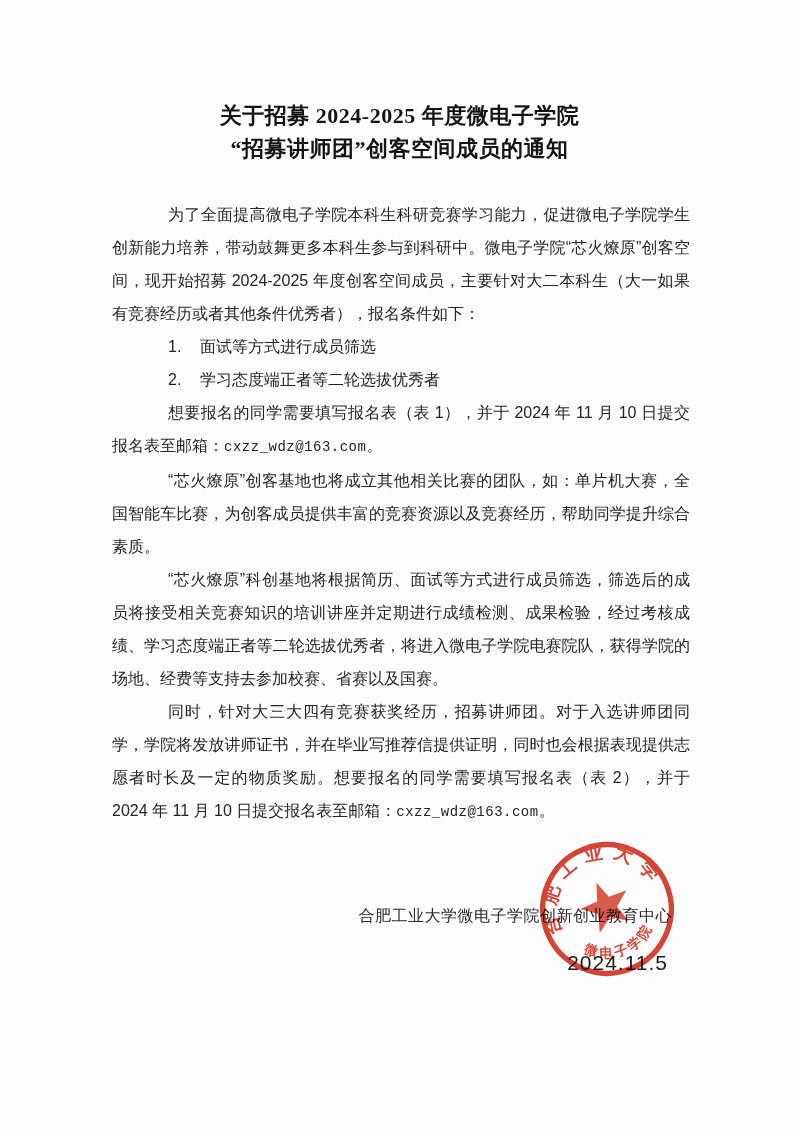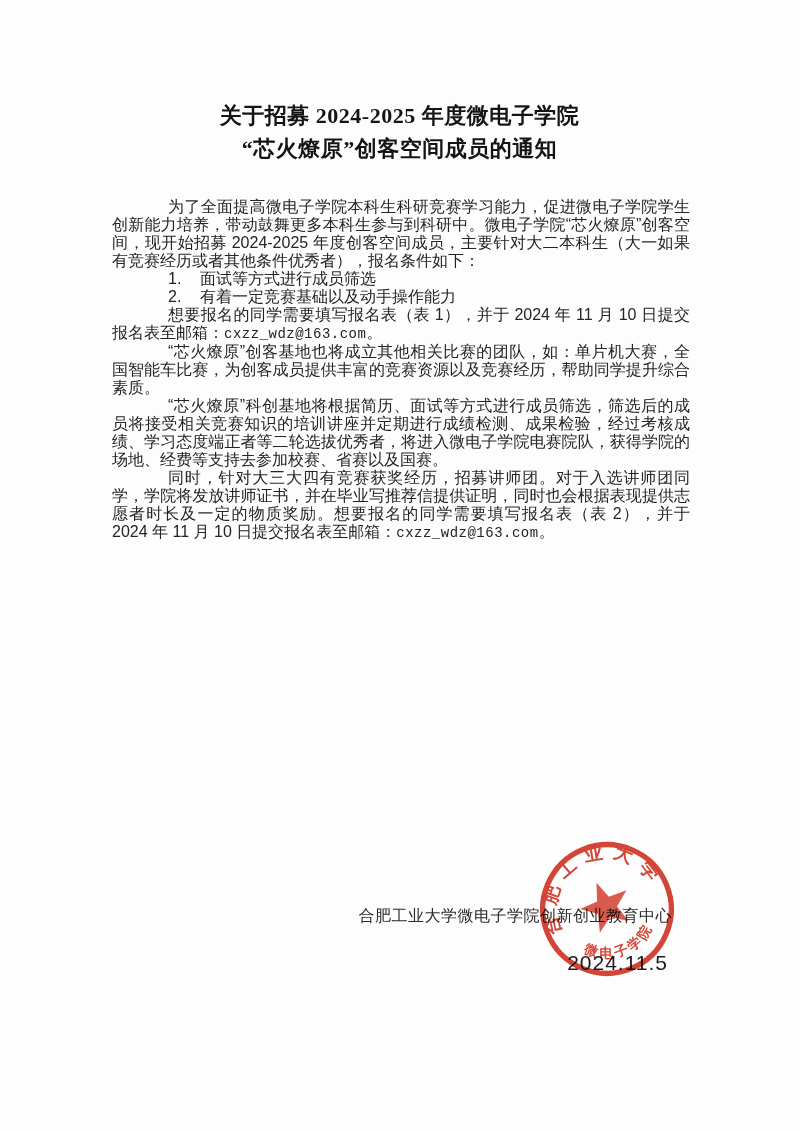--- a/index.html
+++ b/index.html
@@ -25,21 +25,21 @@
     line-height: 33px;
     color: #141414;
     letter-spacing: 0.5px;
   }
   .body-text {
     position: absolute;
     left: 112px;
     top: 198px;
     width: 578px;
     font-size: 16px;
-    line-height: 18px;
+    line-height: 33px;
     text-align: justify;
     color: #242424;
   }
   .para { text-indent: 56px; }
   .list-item {
     display: flex;
     margin-left: 56px;
     text-align: left;
   }
   .list-num {
@@ -92,33 +92,33 @@
     fill: #d23726;
   }
 </style>
 </head>
 <body>
 
 <div class="doc-page">
 
   <div class="notice-title">
     <div>关于招募 2024-2025 年度微电子学院</div>
-    <div>“芯火燎原”创客空间成员的通知</div>
+    <div>“招募讲师团”创客空间成员的通知</div>
   </div>
 
   <div class="body-text">
     <div class="para">为了全面提高微电子学院本科生科研竞赛学习能力，促进微电子学院学生创新能力培养，带动鼓舞更多本科生参与到科研中。微电子学院“芯火燎原”创客空间，现开始招募 2024-2025 年度创客空间成员，主要针对大二本科生（大一如果有竞赛经历或者其他条件优秀者），报名条件如下：</div>
 
     <div class="list-item">
       <span class="list-num">1.</span>
       <span>面试等方式进行成员筛选</span>
     </div>
     <div class="list-item">
       <span class="list-num">2.</span>
-      <span>有着一定竞赛基础以及动手操作能力</span>
+      <span>学习态度端正者等二轮选拔优秀者</span>
     </div>
 
     <div class="para"><span>想要报名的同学需要填写报名表（表 1），并于 2024 年 11 月 10 日提交报名表至邮箱：</span><span class="mono-email">cxzz_wdz@163.com</span><span>。</span></div>
 
     <div class="para">“芯火燎原”创客基地也将成立其他相关比赛的团队，如：单片机大赛，全国智能车比赛，为创客成员提供丰富的竞赛资源以及竞赛经历，帮助同学提升综合素质。</div>
 
     <div class="para">“芯火燎原”科创基地将根据简历、面试等方式进行成员筛选，筛选后的成员将接受相关竞赛知识的培训讲座并定期进行成绩检测、成果检验，经过考核成绩、学习态度端正者等二轮选拔优秀者，将进入微电子学院电赛院队，获得学院的场地、经费等支持去参加校赛、省赛以及国赛。</div>
 
     <div class="para"><span>同时，针对大三大四有竞赛获奖经历，招募讲师团。对于入选讲师团同学，学院将发放讲师证书，并在毕业写推荐信提供证明，同时也会根据表现提供志愿者时长及一定的物质奖励。想要报名的同学需要填写报名表（表 2），并于 2024 年 11 月 10 日提交报名表至邮箱：</span><span class="mono-email">cxzz_wdz@163.com</span><span>。</span></div>
   </div>

